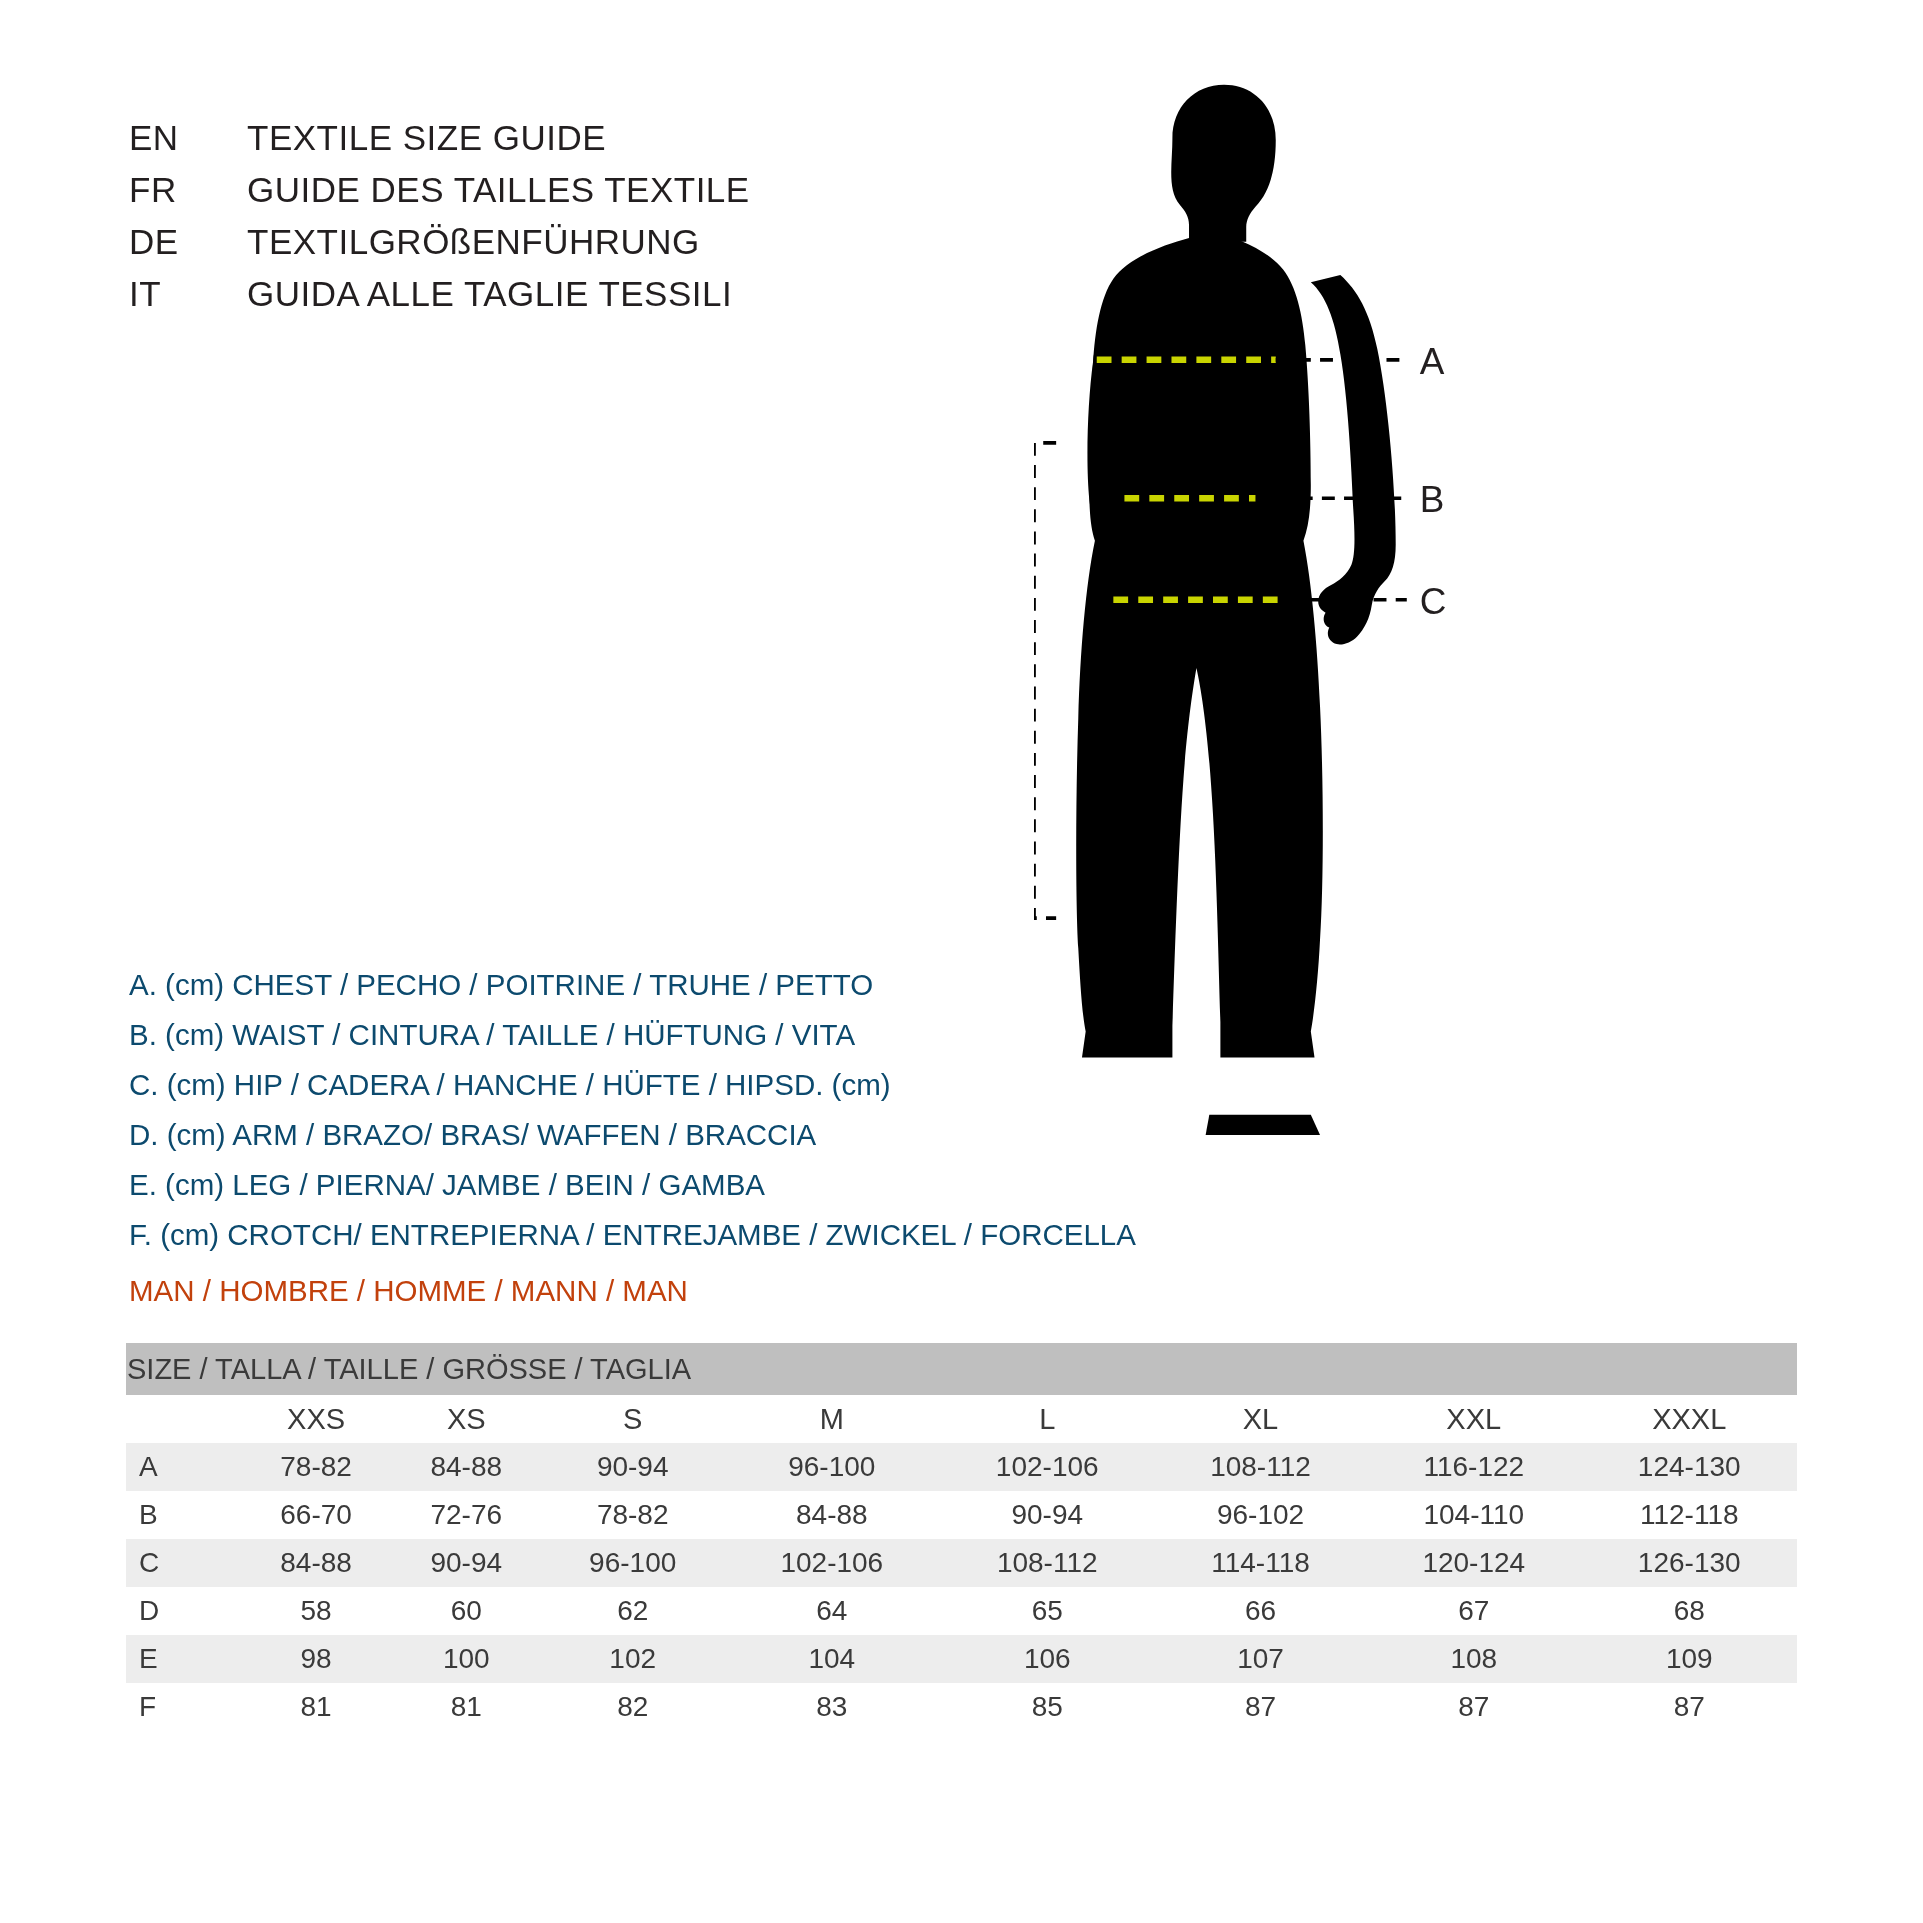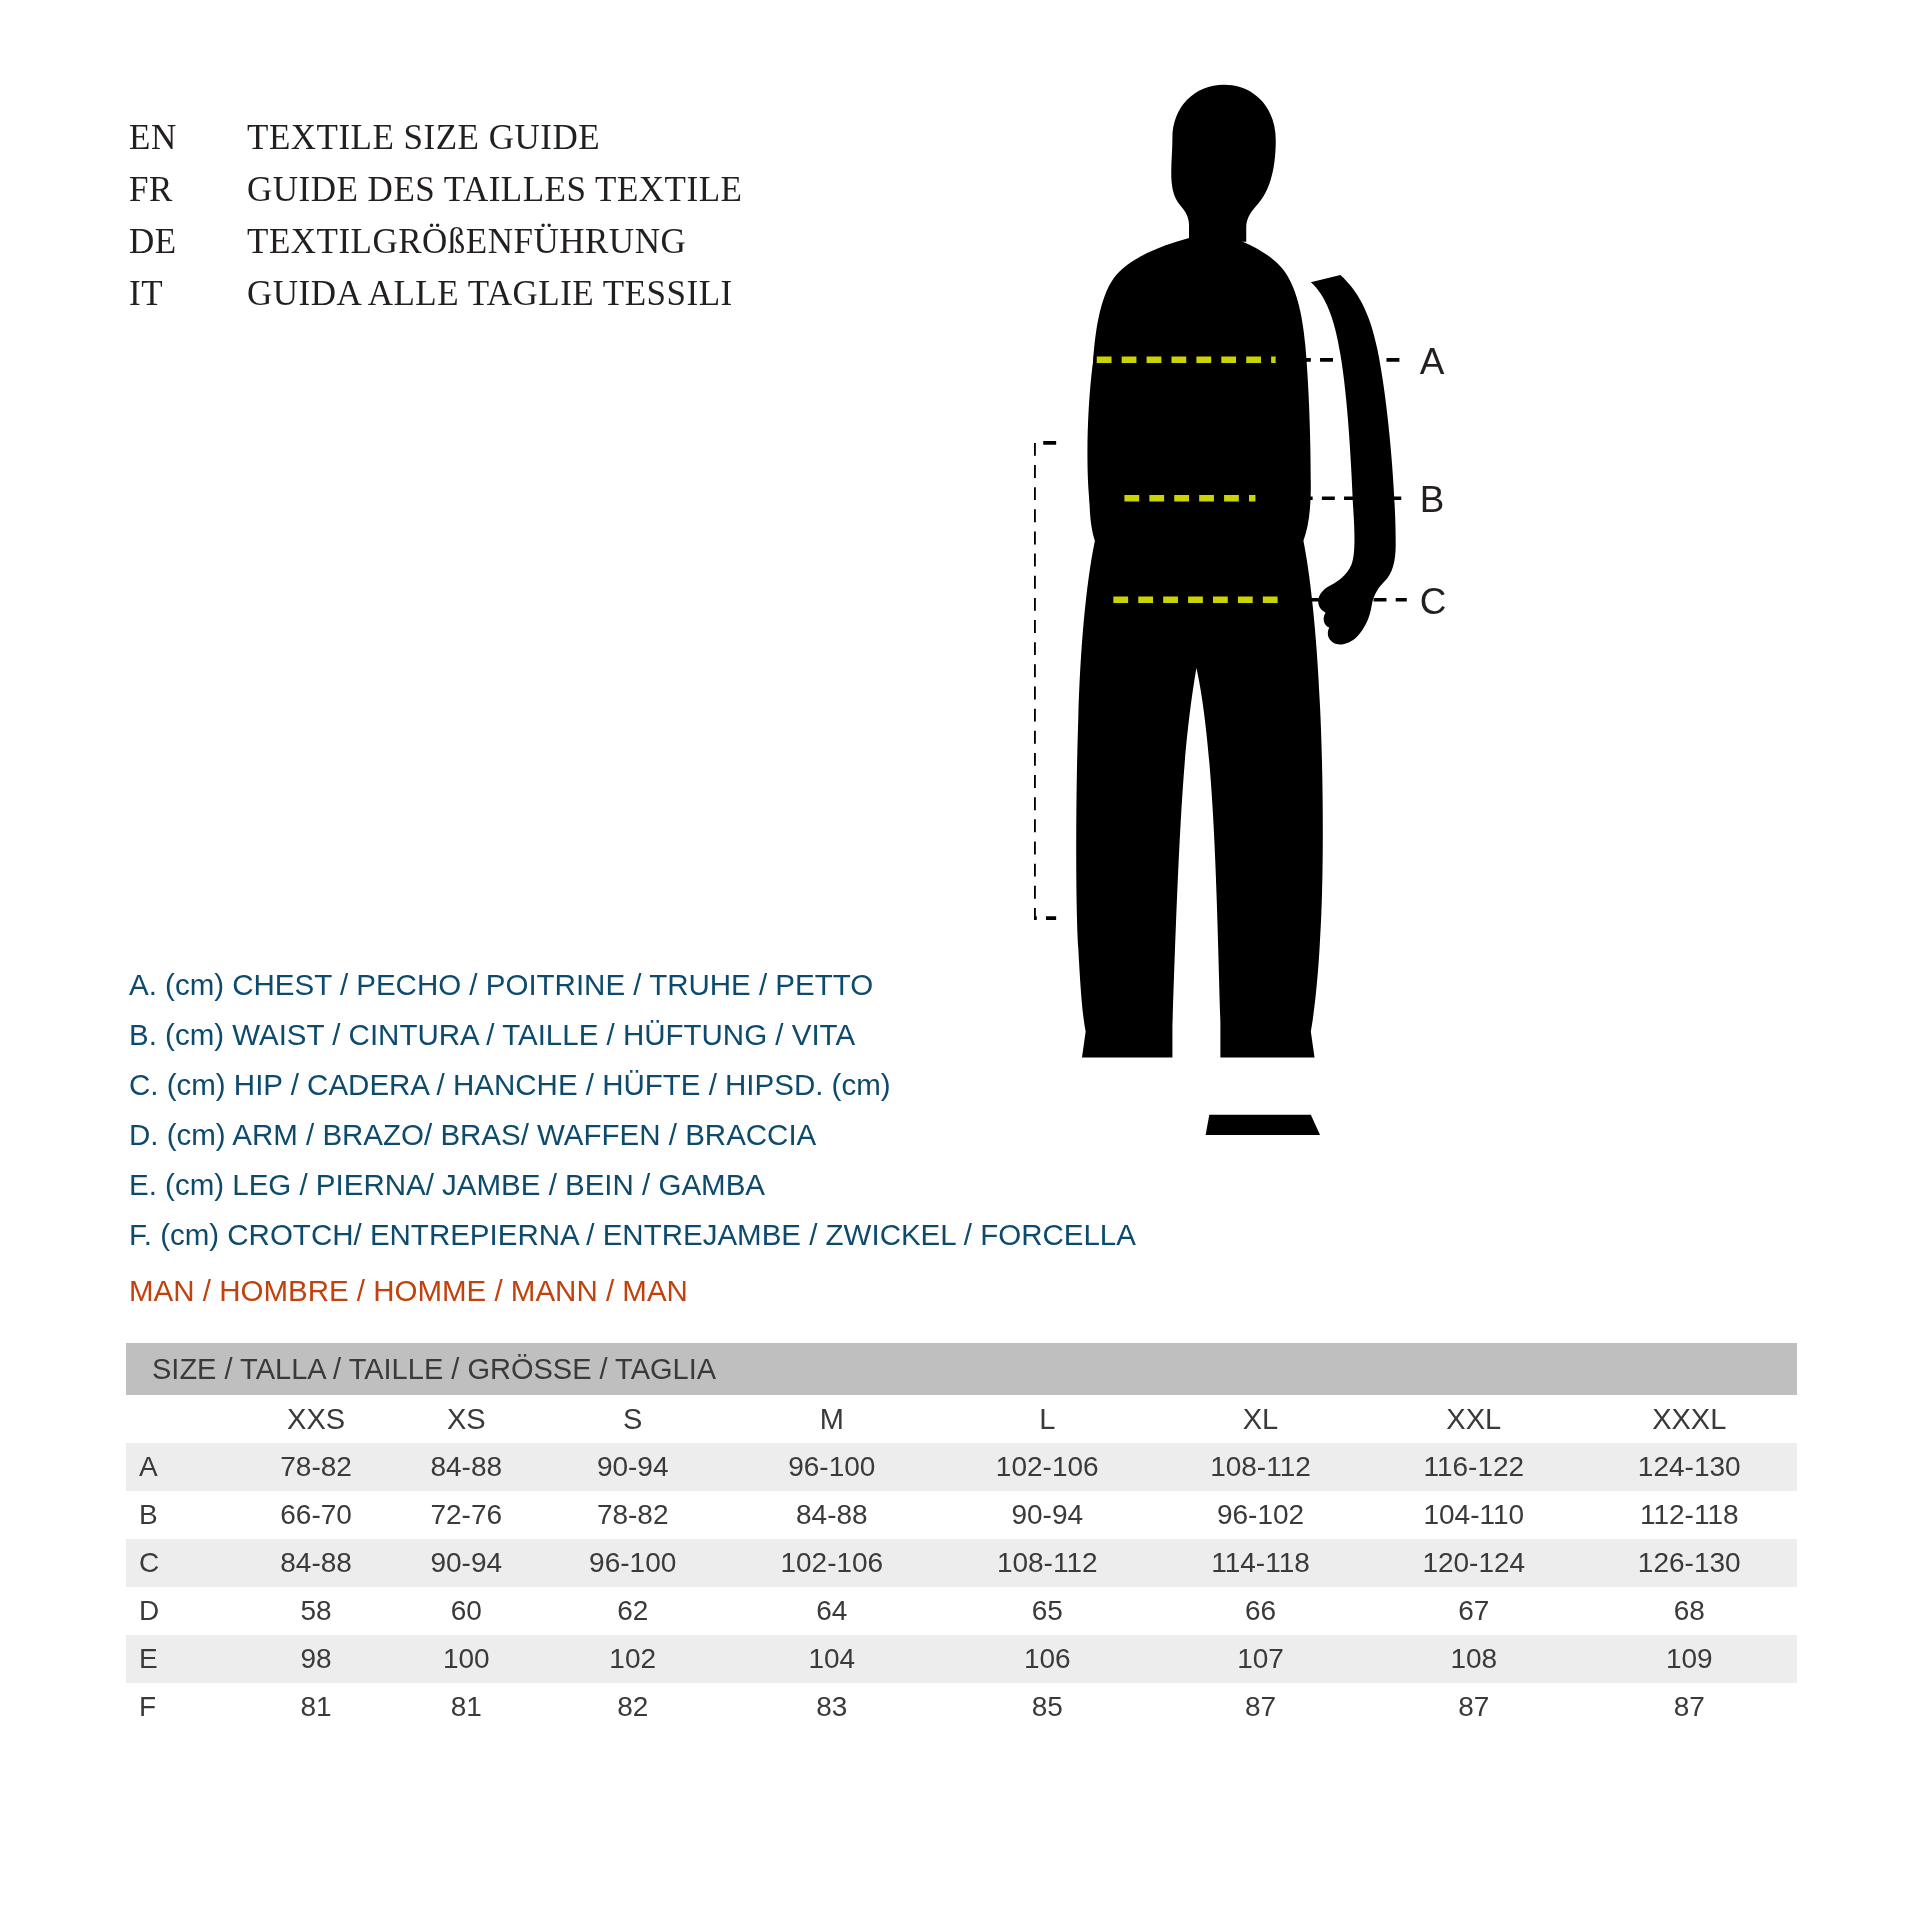--- a/index.html
+++ b/index.html
@@ -15,21 +15,20 @@
     position: relative;
     overflow: hidden;
   }
 
   
   #lang-block {
     position: absolute;
     left: 129px;
     top: 118px;
     width: 794px;
-    font-family: Liberation Serif, serif;
   }
   .lang-row {
     display: flex;
     align-items: baseline;
     height: 52px;
     font-size: 35px;
     letter-spacing: 0.5px;
     color: #231f20;
   }
   .lang-code {
@@ -93,21 +92,21 @@
   }
   #size-table .rowlabel {
     width: 102px;
     text-align: left;
     padding-left: 13px;
     color: #3a3a3a;
   }
   #size-table tr.header-band td {
     background: #bfbfbf;
     text-align: left;
-    padding-left: 26px;
+    padding-left: 1px;
     height: 52px;
     font-size: 29px;
     color: #3a3a3a;
   }
   #size-table tr.shade td {
     background: #ededed;
   }
   #size-table tr.plain td {
     background: #ffffff;
   }

